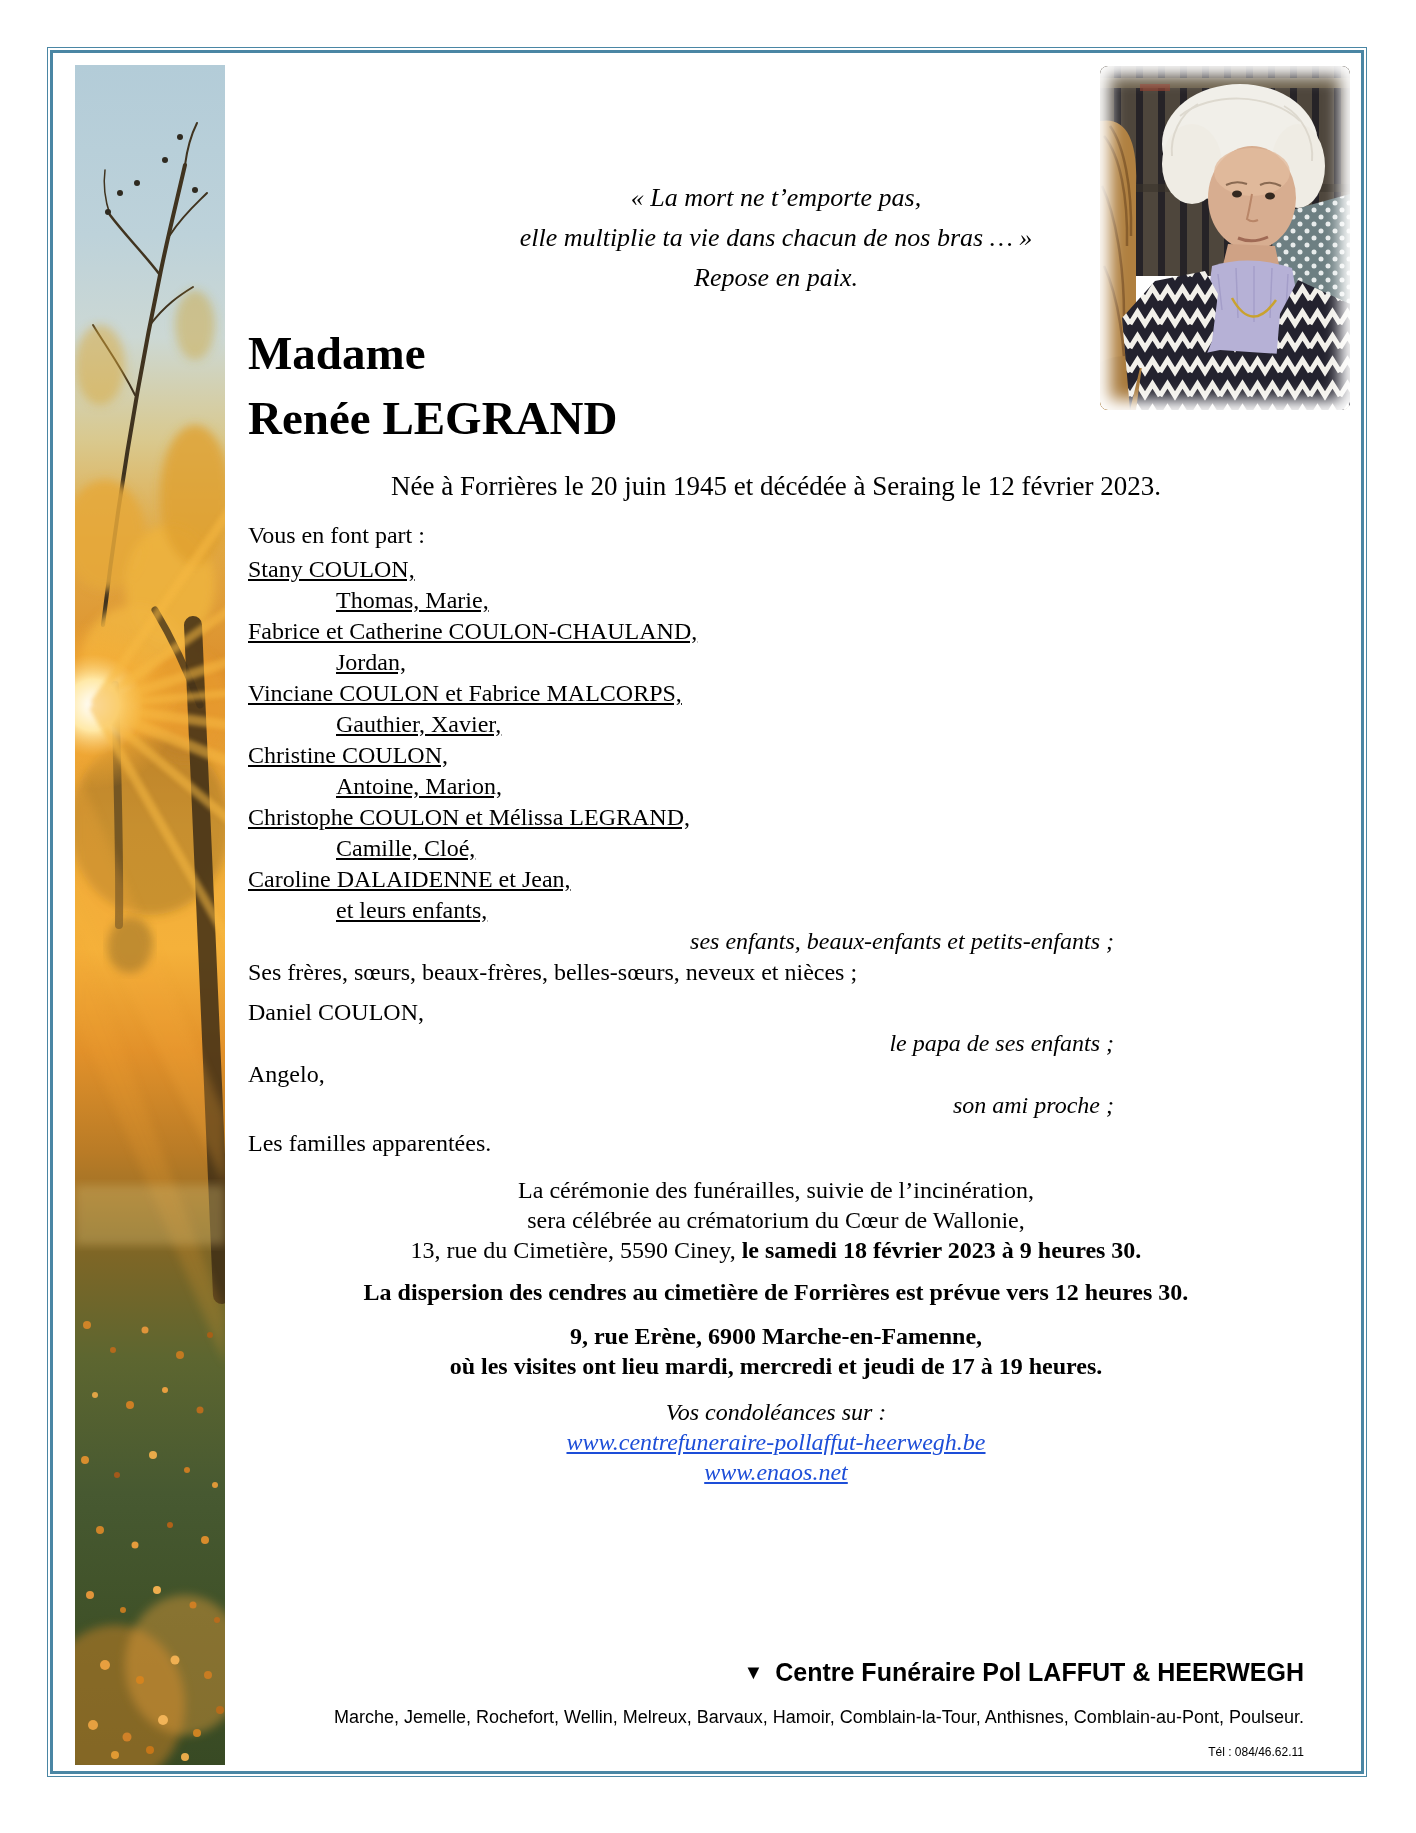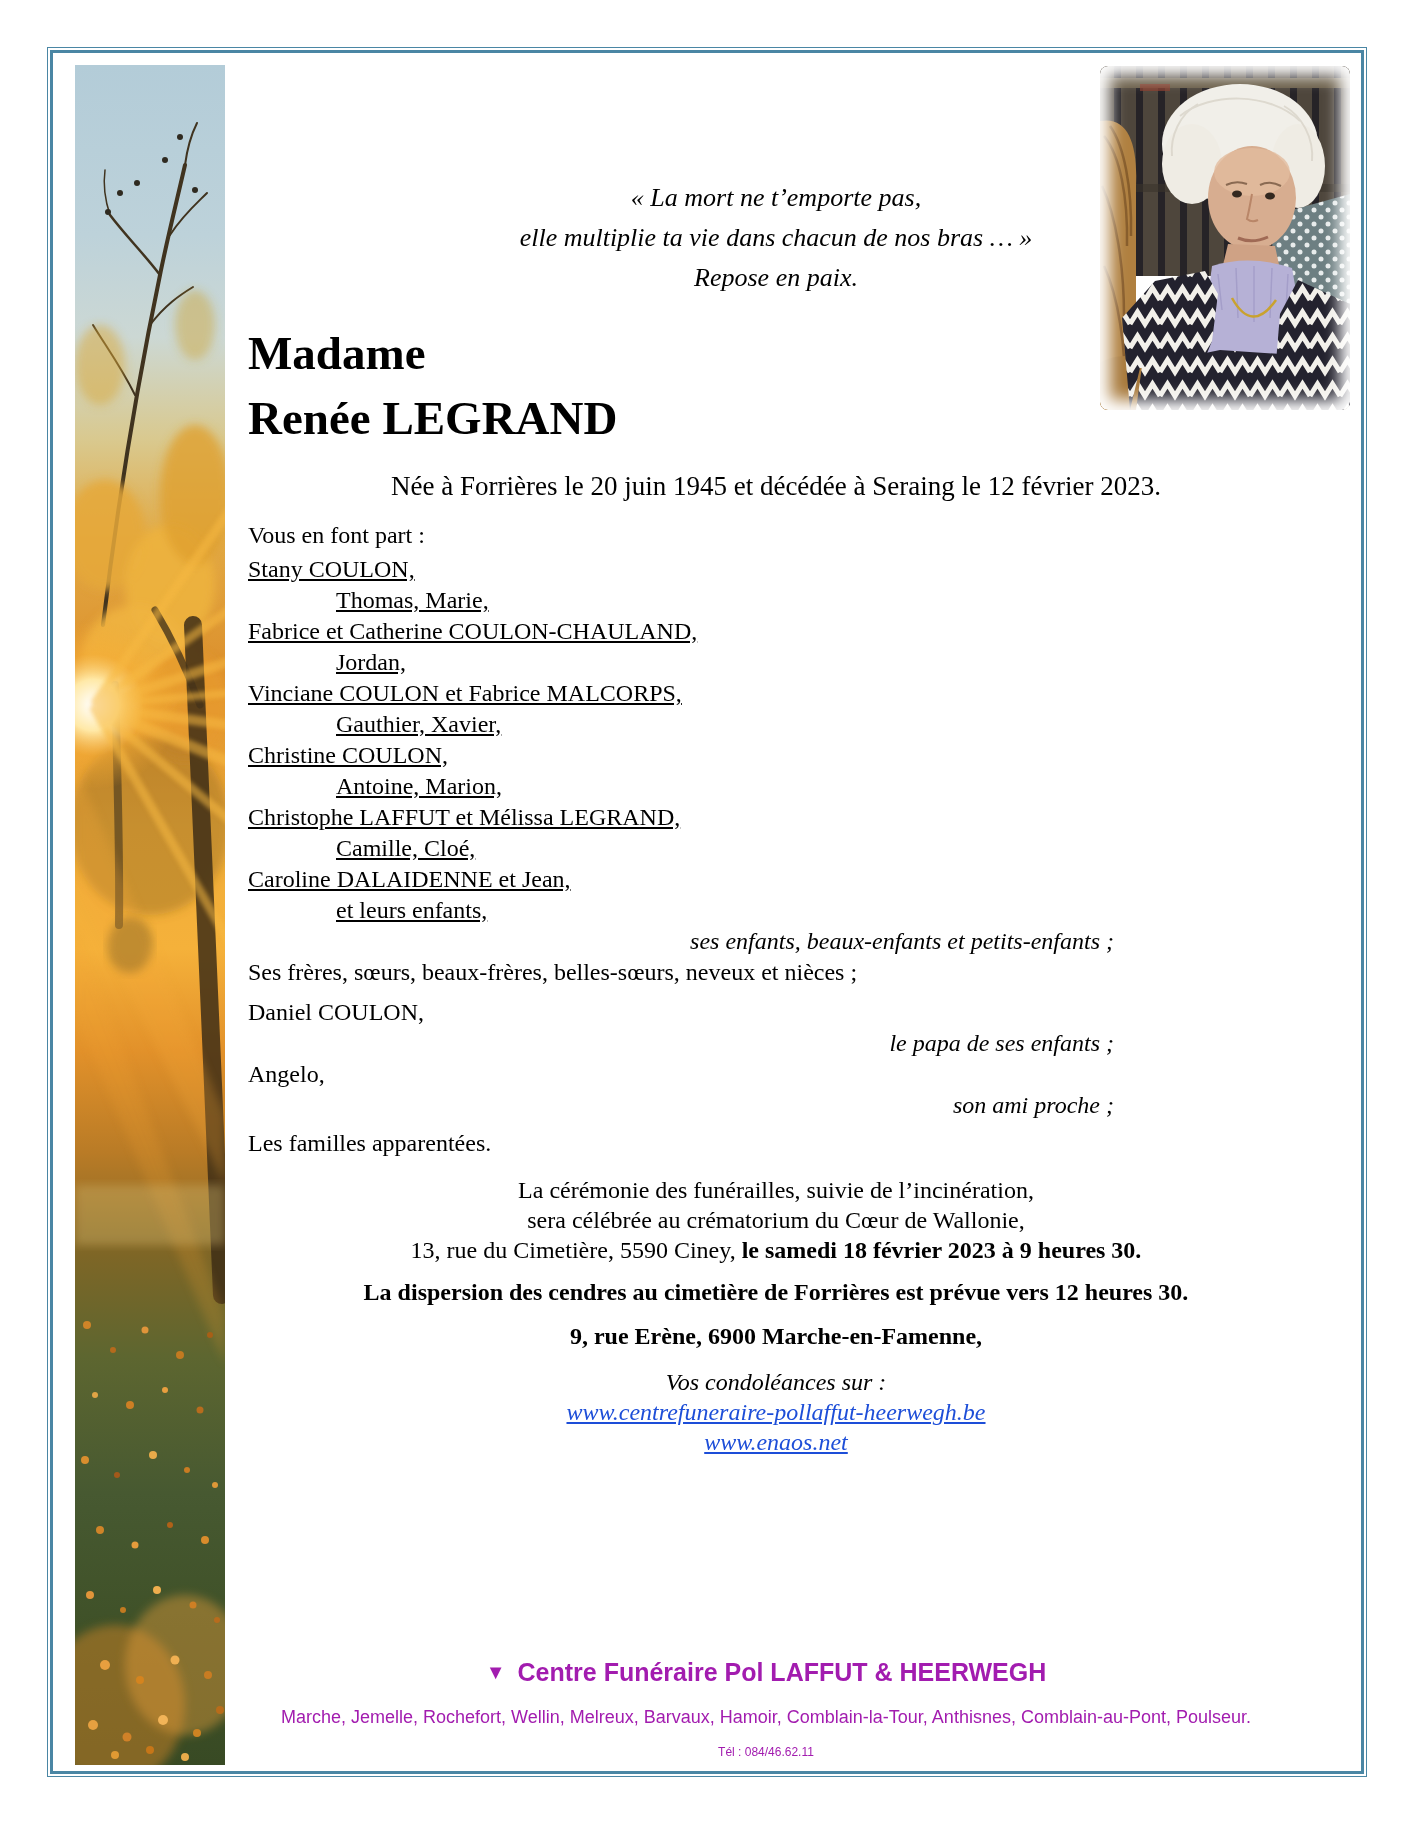--- a/index.html
+++ b/index.html
@@ -53,22 +53,22 @@
   .reunion     { text-align:center; font-weight:bold; margin-top:16px; line-height:30px; }
   .repose      { text-align:center; font-weight:bold; margin-top:14px; line-height:30px; }
   .condolences { text-align:center; font-style:italic; margin-top:16px; line-height:30px; }
   .b { font-weight:bold; }
   .doc-link {
     display:block; color:#1d4ed8; text-decoration:underline;
     font-style:italic; cursor:pointer;
   }
   
   .footer-company, .footer-towns, .footer-phone {
-    position:absolute; left:238px; width:1056px; text-align:center;
-    font-family:"Liberation Sans", sans-serif; color:#a21caf;
+    position:absolute; left:248px; width:1056px; text-align:right;
+    font-family:"Liberation Sans", sans-serif; color:#000000;
   }
   .footer-company { top:1655px; font-size:25px; font-weight:bold; line-height:34px; }
   .footer-company .tri { font-size:20px; margin-right:12px; vertical-align:2px; }
   .footer-towns   { top:1707px; font-size:18px; line-height:20px; }
   .footer-phone   { top:1742px; font-size:12px; line-height:20px; }
 </style>
 </head>
 <body>
 
 <div class="frame"></div>
@@ -305,21 +305,21 @@
 
   <div class="family-list">
       <div>Stany COULON,</div>
       <div class="indent">Thomas, Marie,</div>
       <div>Fabrice et Catherine COULON-CHAULAND,</div>
       <div class="indent">Jordan,</div>
       <div>Vinciane COULON et Fabrice MALCORPS,</div>
       <div class="indent">Gauthier, Xavier,</div>
       <div>Christine COULON,</div>
       <div class="indent">Antoine, Marion,</div>
-      <div>Christophe LAFFUT et Mélissa LEGRAND,</div>
+      <div>Christophe COULON et Mélissa LEGRAND,</div>
       <div class="indent">Camille, Cloé,</div>
       <div>Caroline DALAIDENNE et Jean,</div>
       <div class="indent">et leurs enfants,</div>
     </div>
 
   <div class="role-line">ses enfants, beaux-enfants et petits-enfants ;</div>
   <div>Ses frères, sœurs, beaux-frères, belles-sœurs, neveux et nièces ;</div>
 
   <div class="mt9">Daniel COULON,</div>
   <div class="role-line">le papa de ses enfants ;</div>
@@ -332,20 +332,21 @@
     <div>La cérémonie des funérailles, suivie de l’incinération,</div>
     <div>sera célébrée au crématorium du Cœur de Wallonie,</div>
     <div><span>13, rue du Cimetière, 5590 Ciney, </span><span class="b">le samedi 18 février 2023 à 9 heures 30.</span></div>
   </div>
 
   <div class="dispersion">La dispersion des cendres au cimetière de Forrières est prévue vers 12 heures 30.</div>
 
 
   <div class="repose">
     <div>9, rue Erène, 6900 Marche-en-Famenne,</div>
+    <div>où les visites ont lieu mardi, mercredi et jeudi de 17 à 19 heures.</div>
   </div>
 
   <div class="condolences">
     <div>Vos condoléances sur :</div>
     <a class="doc-link">www.centrefuneraire-pollaffut-heerwegh.be</a>
     <a class="doc-link">www.enaos.net</a>
   </div>
 </div>
 
 <div class="footer-company"><span class="tri">▼</span><span>Centre Funéraire Pol LAFFUT &amp; HEERWEGH</span></div>

